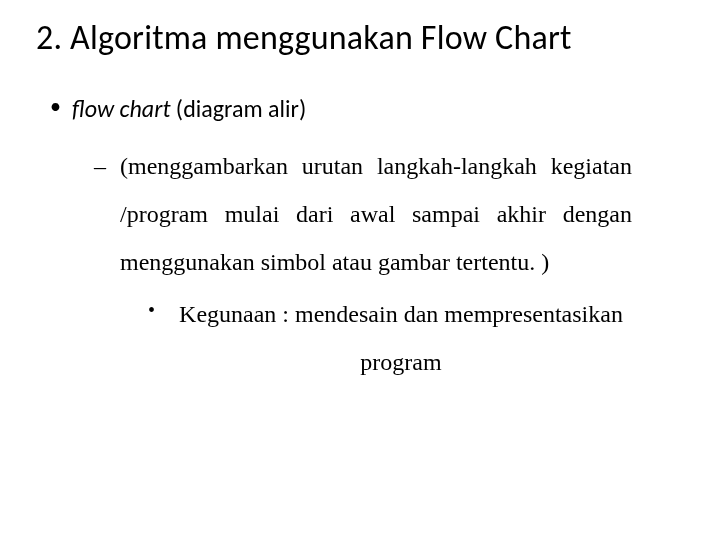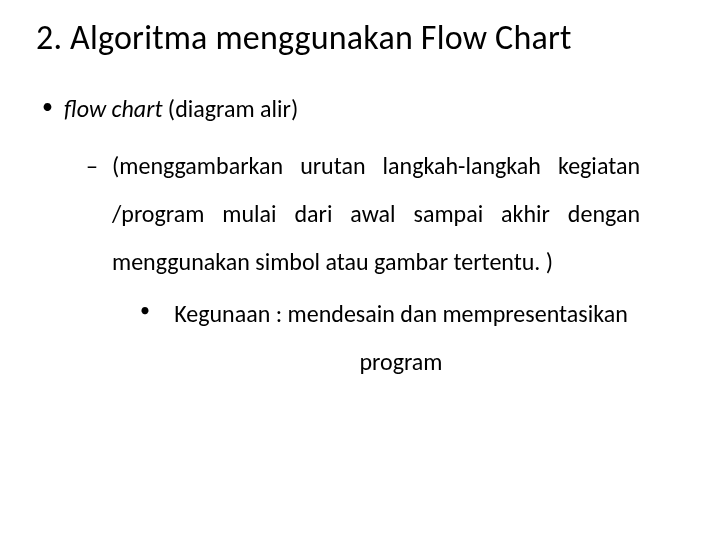--- a/index.html
+++ b/index.html
@@ -20,21 +20,21 @@
   }
   .title {
     font-size: 34px;
     font-weight: 400;
     letter-spacing: 0.2px;
     margin: 0 0 36px 0;
     line-height: 1.15;
   }
   ul.lvl1 {
     list-style: none;
-    margin: 4px;
+    margin: 12px;
     padding: 0;
   }
   ul.lvl1 > li {
     position: relative;
     padding-left: 24px;
     font-size: 24px;
     line-height: 1.3;
   }
   ul.lvl1 > li::before {
     content: "•";
@@ -42,20 +42,21 @@
     left: 2px;
     top: 0;
     font-size: 22px;
   }
   .italic { font-style: italic; }
 
   ul.lvl2 {
     list-style: none;
     margin: 18px 0 0 0;
     padding: 0 0 0 22px;
+    font-family: Liberation Serif, serif;
   }
   ul.lvl2 > li {
     position: relative;
     padding-left: 26px;
     font-size: 24px;
     text-align: justify;
     line-height: 2.0;
   }
   ul.lvl2 > li::before {
     content: "–";

